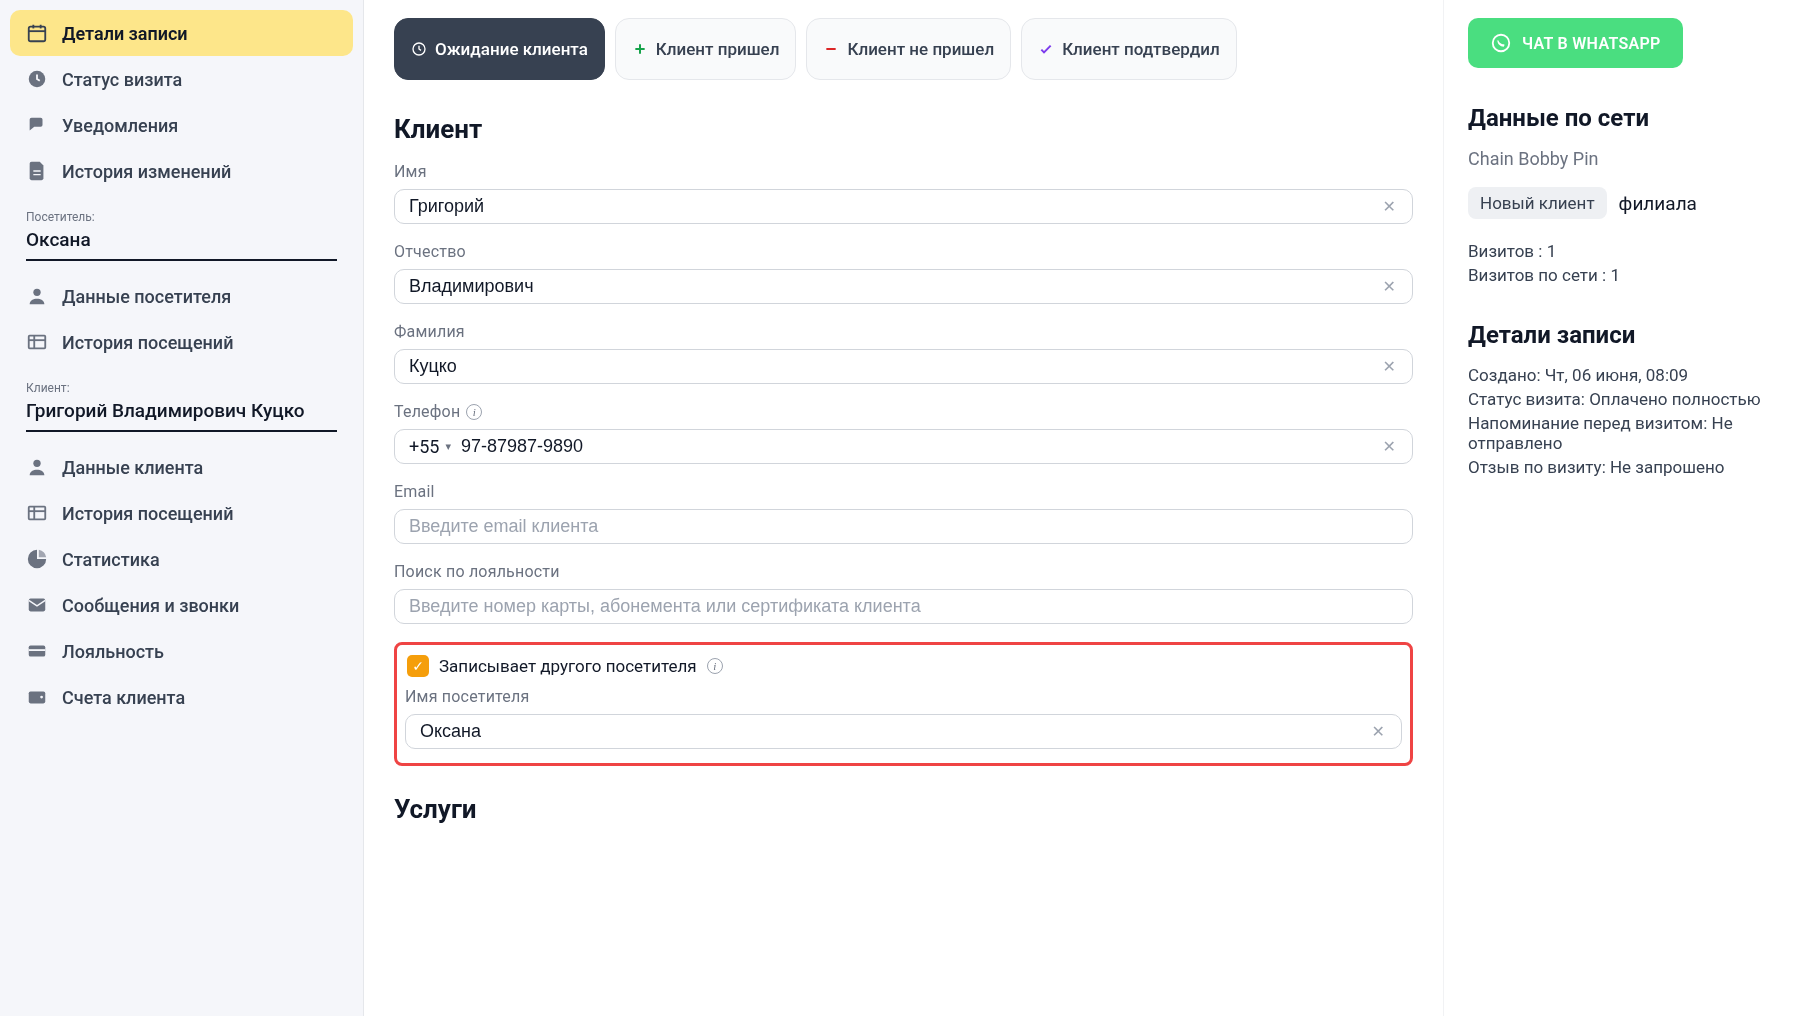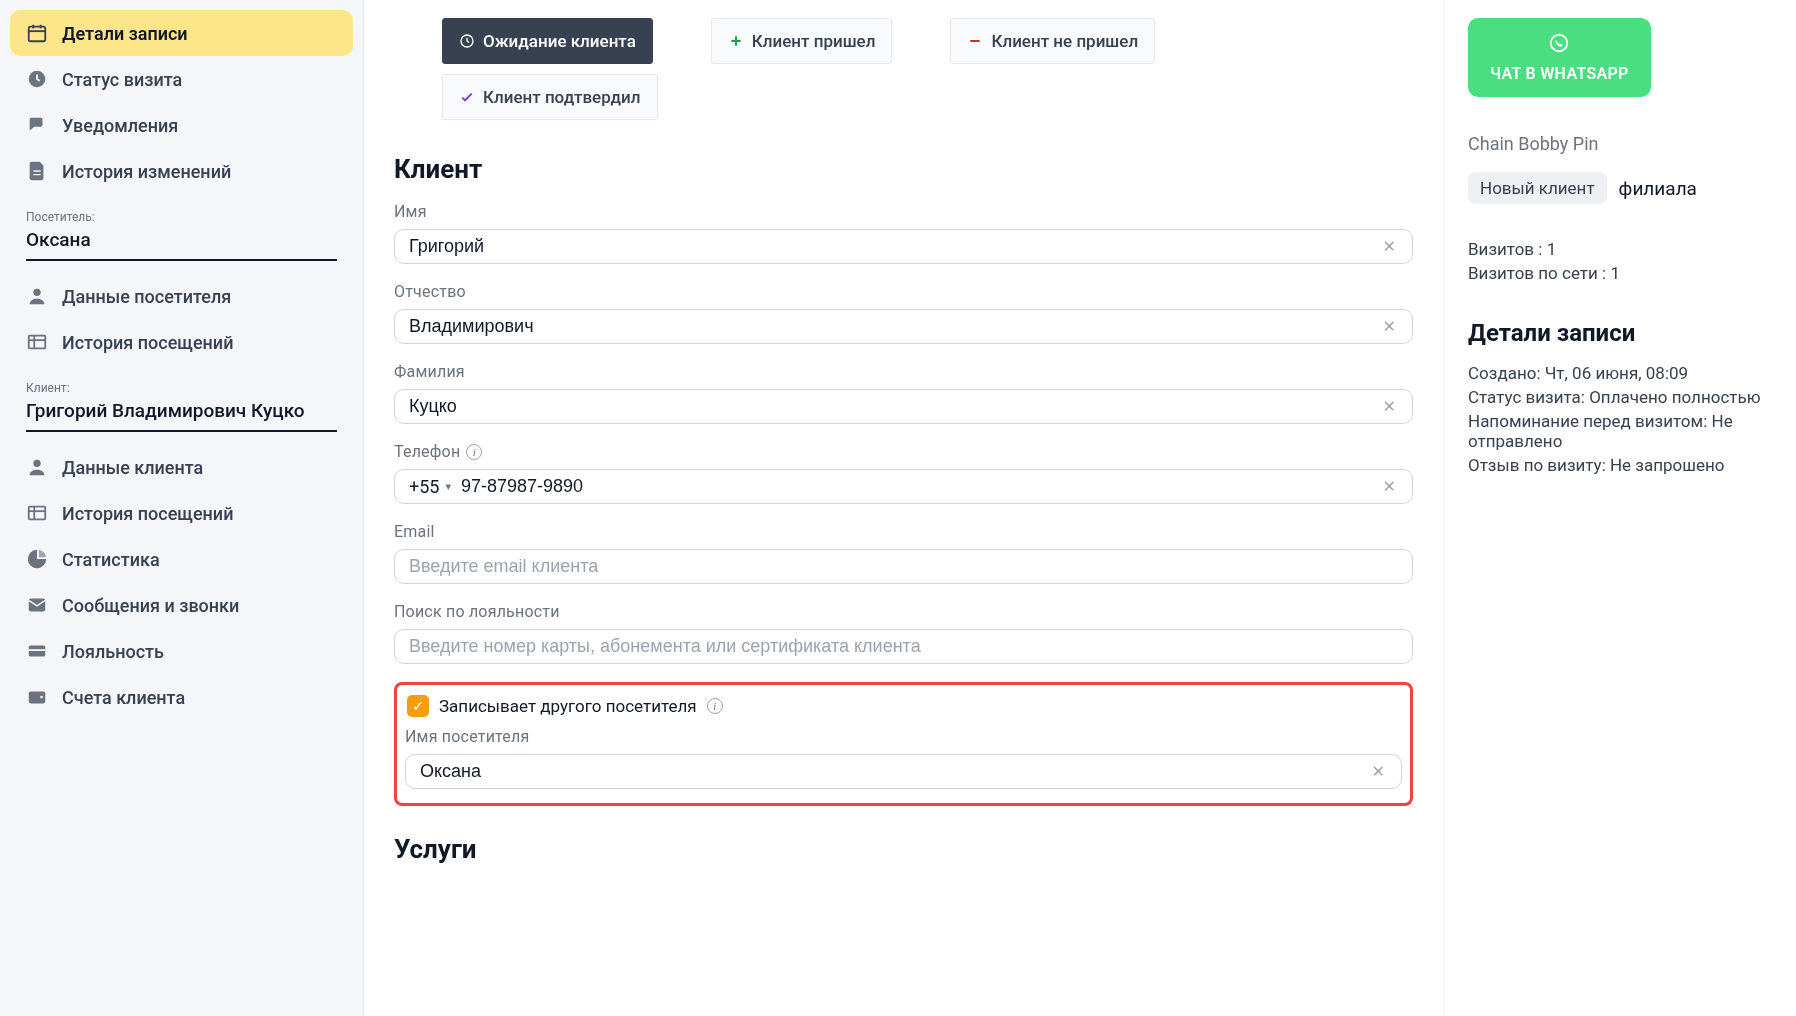--- a/index.html
+++ b/index.html
@@ -10,44 +10,44 @@
 .sidebar-item.active { background: #fde68a; color: #111827; font-weight: 600; }
 .sidebar-icon { width: 22px; height: 22px; display: inline-flex; align-items: center; justify-content: center; color: #6b7280; }
 .sidebar-item.active .sidebar-icon { color: #374151; }
 .sidebar-section-label { font-size: 12px; color: #6b7280; padding: 16px 16px 4px; }
 .sidebar-value { font-size: 19px; color: #111827; padding: 0 16px 8px; font-weight: 500; }
 .sidebar-underline { border-bottom: 2px solid #111827; margin: 0 16px 12px; }
 .main { flex: 1; display: flex; border-left: 1px solid #e5e7eb; background: #fff; }
 .center { flex: 1; padding: 18px 30px 40px; border-right: 1px solid #f1f2f4; min-width: 0; }
 .right { width: 352px; padding: 18px 24px 40px; }
 .status-row { display: flex; gap: 10px; flex-wrap: wrap; margin-bottom: 34px; }
-.pill { display: inline-flex; align-items: center; gap: 8px; padding: 12px 16px; border-radius: 3px; font-size: 17px; border: 1px solid #e5e7eb; background: #f9fafb; cursor: pointer; color: #374151; font-weight: 500; margin-left: 48px; }
+.pill { display: inline-flex; align-items: center; gap: 8px; padding: 20px 16px; border-radius: 14px; font-size: 17px; border: 1px solid #e5e7eb; background: #f9fafb; cursor: pointer; color: #374151; font-weight: 500; }
 .pill.dark { background: #374151; color: #fff; border-color: #374151; }
 .pill .ic { width: 16px; height: 16px; display: inline-flex; align-items: center; justify-content: center; }
 .green { color: #16a34a; }
 .red { color: #dc2626; }
 .violet { color: #7c3aed; }
 h2 { font-size: 26px; font-weight: 700; margin-bottom: 18px; color: #111827; }
 .field-label { font-size: 16px; color: #6b7280; margin-bottom: 8px; display: flex; align-items: center; gap: 6px; letter-spacing: 0.2px; }
 .field-wrap { margin-bottom: 18px; }
 .input-group { position: relative; display: flex; align-items: center; border: 1px solid #d1d5db; border-radius: 10px; background: #fff; padding: 0 10px 0 14px; height: 35px; }
 .input-group input { flex: 1; border: none; outline: none; font-size: 18px; color: #111827; background: transparent; height: 100%; }
 .input-group input::placeholder { color: #9ca3af; }
 .clear-x { color: #9ca3af; cursor: pointer; font-size: 16px; padding: 4px 6px; }
 .phone-prefix { display: flex; align-items: center; gap: 6px; color: #111827; font-size: 18px; padding-right: 10px; cursor: pointer; }
 .phone-prefix .chev { font-size: 11px; color: #6b7280; }
 .info-ic { width: 16px; height: 16px; border: 1px solid #9ca3af; border-radius: 50%; display: inline-flex; align-items: center; justify-content: center; font-size: 11px; color: #6b7280; font-style: italic; font-family: serif; }
 .highlight-box { border: 3px solid #ef4444; border-radius: 8px; padding: 10px 8px 14px; margin-top: 6px; }
 .check-row { display: flex; align-items: center; gap: 10px; margin-bottom: 10px; padding-left: 2px; }
 .checkbox { width: 22px; height: 22px; background: #f59e0b; border-radius: 5px; display: inline-flex; align-items: center; justify-content: center; color: #fff; font-size: 14px; }
 .check-row-label { font-size: 17px; color: #111827; }
-.wa-btn { display: inline-flex; align-items: center; gap: 10px; background: #4ade80; color: #fff; border-radius: 10px; padding: 14px 22px; font-size: 16px; font-weight: 600; cursor: pointer; margin-bottom: 36px; letter-spacing: 0.3px; flex-direction: column; }
+.wa-btn { display: inline-flex; align-items: center; gap: 10px; background: #4ade80; color: #fff; border-radius: 10px; padding: 14px 22px; font-size: 16px; font-weight: 600; cursor: pointer; margin-bottom: 36px; letter-spacing: 0.3px; }
 .right h3 { font-size: 24px; font-weight: 700; margin-bottom: 16px; color: #111827; }
 .chain-name { font-size: 18px; color: #6b7280; margin-bottom: 18px; }
-.badge-row { display: flex; align-items: center; gap: 12px; margin-bottom: 35px; }
+.badge-row { display: flex; align-items: center; gap: 12px; margin-bottom: 22px; }
 .badge { background: #eef0f3; color: #374151; padding: 6px 12px; border-radius: 8px; font-size: 17px; }
 .badge-suffix { font-size: 19px; color: #111827; }
 .kv { font-size: 17px; color: #374151; margin-bottom: 4px; }
 .right-section { margin-bottom: 36px; }
 svg { width: 100%; height: 100%; }
 </style>
 </head>
 <body>
 
 <div class="app">
@@ -288,20 +288,21 @@
     <div class="right">
       <div class="wa-btn">
         <span style="width:22px;height:22px"><svg viewBox="0 0 24 24" fill="none" stroke="#fff" stroke-width="2">
               <circle cx="12" cy="12" r="9"></circle>
               <path d="M8 9c0 4 3 7 7 7l1-2-2-1c-1 1-3-1-4-2l-1-2-2 1z" fill="#fff" stroke="none"></path>
             </svg></span>
         <span>ЧАТ В WHATSAPP</span>
       </div>
 
       <div class="right-section">
+        <h3>Данные по сети</h3>
         <div class="chain-name">Chain Bobby Pin</div>
         <div class="badge-row">
           <span class="badge">Новый клиент</span>
           <span class="badge-suffix">филиала</span>
         </div>
         <div class="kv">Визитов : 1</div>
         <div class="kv">Визитов по сети : 1</div>
       </div>
 
       <div class="right-section">

